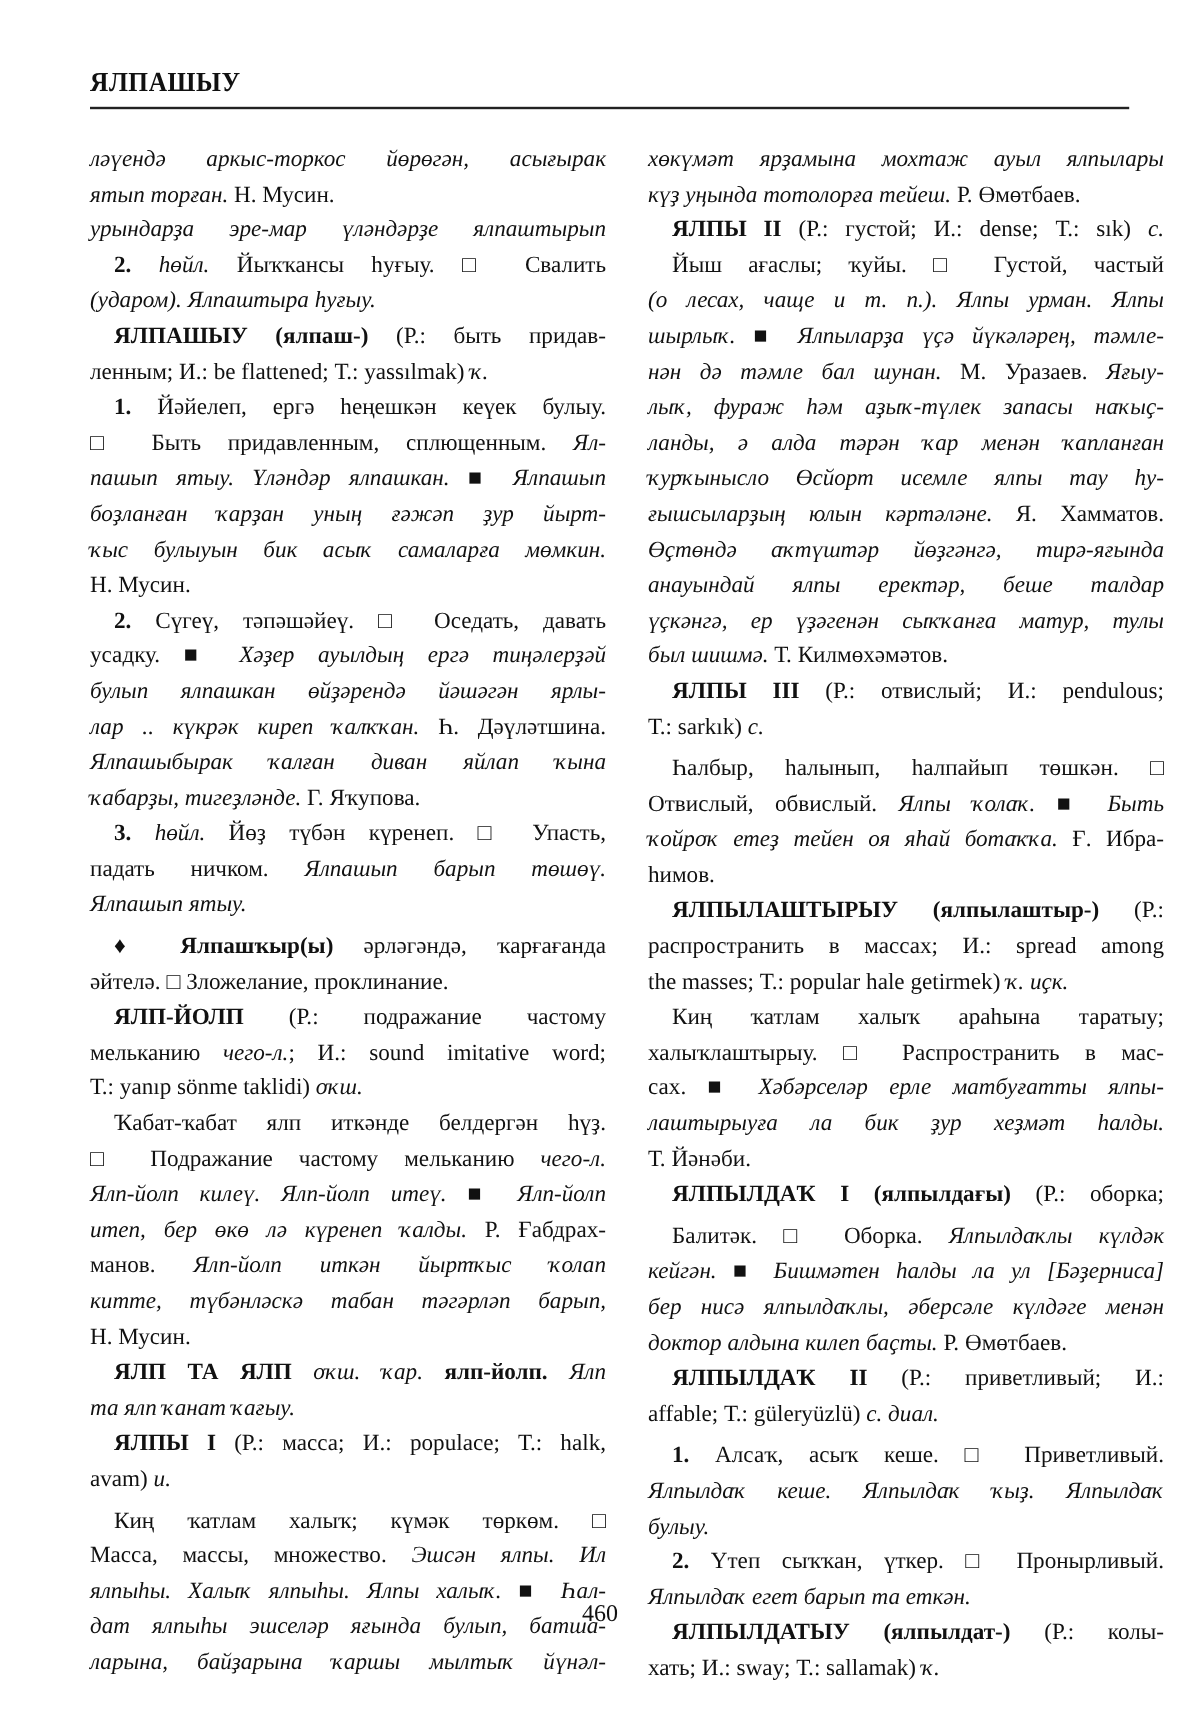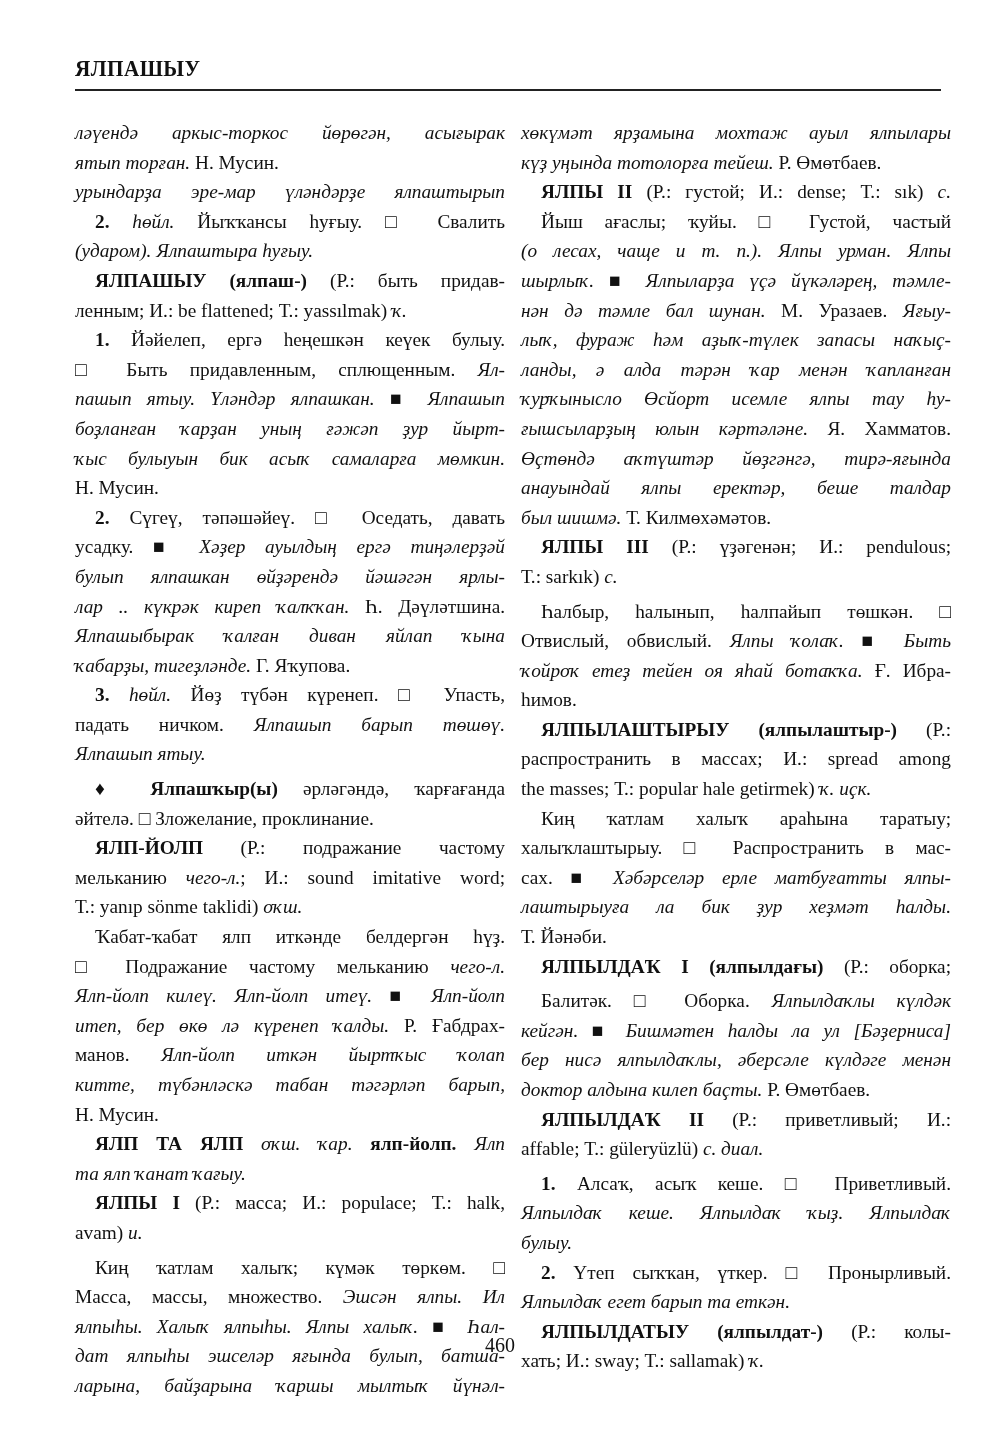--- a/index.html
+++ b/index.html
@@ -3,21 +3,21 @@
 <meta charset="utf-8">
 <style>
   html, body { margin: 0; padding: 0; background: #ffffff; }
   body { width: 1000px; height: 1434px; position: relative; overflow: hidden;
          font-family: "Liberation Serif", "DejaVu Serif", serif; color: #111; }
   .header-word { position: absolute; left: 75px; top: 56px; font-size: 23px; font-weight: bold;
                  letter-spacing: 0.5px; transform: scaleX(0.92); transform-origin: left center; }
   .header-rule { position: absolute; left: 75px; top: 89px; width: 866px; height: 2px; background: #222; }
   .col { position: absolute; top: 118px; width: 430px; }
   .col.left { left: 75px; }
-  .col.right { left: 521px; }
+  .col.right { left: 540px; }
   .line { height: 29.6px; line-height: 29.6px; font-size: 19.3px; white-space: nowrap;
           text-align: justify; text-align-last: justify; overflow: visible; }
   .line.last { text-align-last: left; }
   .line.indent { padding-left: 20px; }
   .line.gap { margin-top: 5px; }
   .b { font-weight: bold; }
   .i { font-style: italic; }
   .page-number { position: absolute; left: 0; width: 1000px; top: 1334px; text-align: center; font-size: 20px; }
 </style>
 </head>
@@ -80,22 +80,23 @@
       <div class="line indent"><span>Йыш ағаслы; ҡуйы. □ Густой, частый</span></div>
       <div class="line"><span class="i">(о лесах, чаще и т. п.). Ялпы урман. Ялпы</span></div>
       <div class="line"><span class="i">шырлыҡ. </span><span>■ </span><span class="i">Ялпыларҙа үҫә йүкәләрең, тәмле-</span></div>
       <div class="line"><span class="i">нән дә тәмле бал шунан.</span><span> М. Уразаев. </span><span class="i">Яғыу-</span></div>
       <div class="line"><span class="i">лыҡ, фураж һәм аҙыҡ-түлек запасы наҡыҫ-</span></div>
       <div class="line"><span class="i">ланды, ә алда тәрән ҡар менән ҡапланған</span></div>
       <div class="line"><span class="i">ҡурҡынысло Өсйорт исемле ялпы тау һу-</span></div>
       <div class="line"><span class="i">ғышсыларҙың юлын кәртәләне.</span><span> Я. Хамматов.</span></div>
       <div class="line"><span class="i">Өҫтөндә аҡтүштәр йөҙгәнгә, тирә-яғында</span></div>
       <div class="line"><span class="i">анауындай ялпы еректәр, беше талдар</span></div>
+      <div class="line"><span class="i">үҫкәнгә, ер үҙәгенән сыҡҡанға матур, тулы</span></div>
       <div class="line last"><span class="i">был шишмә.</span><span> Т. Килмөхәмәтов.</span></div>
-      <div class="line indent"><span class="b">ЯЛПЫ III</span><span> (Р.: үҙәгенән; И.: pendulous;</span></div>
+      <div class="line indent"><span class="b">ЯЛПЫ III</span><span> (Р.: отвислый; И.: pendulous;</span></div>
       <div class="line last"><span>Т.: sarkık) </span><span class="i">с.</span></div>
       <div class="line indent gap"><span>Һалбыр, һалынып, һалпайып төшкән. □</span></div>
       <div class="line"><span>Отвислый, обвислый. </span><span class="i">Ялпы ҡолаҡ. </span><span>■ </span><span class="i">Быть</span></div>
       <div class="line"><span class="i">ҡойроҡ етеҙ тейен оя яһай ботаҡҡа.</span><span> Ғ. Ибра-</span></div>
       <div class="line last"><span>һимов.</span></div>
       <div class="line indent"><span class="b">ЯЛПЫЛАШТЫРЫУ (ялпылаштыр-)</span><span> (Р.:</span></div>
       <div class="line"><span>распространить в массах; И.: spread among</span></div>
       <div class="line last"><span>the masses; Т.: popular hale getirmek) </span><span class="i">ҡ. иҫк.</span></div>
       <div class="line indent"><span>Киң ҡатлам халыҡ араһына таратыу;</span></div>
       <div class="line"><span>халыҡлаштырыу. □ Распространить в мас-</span></div>

